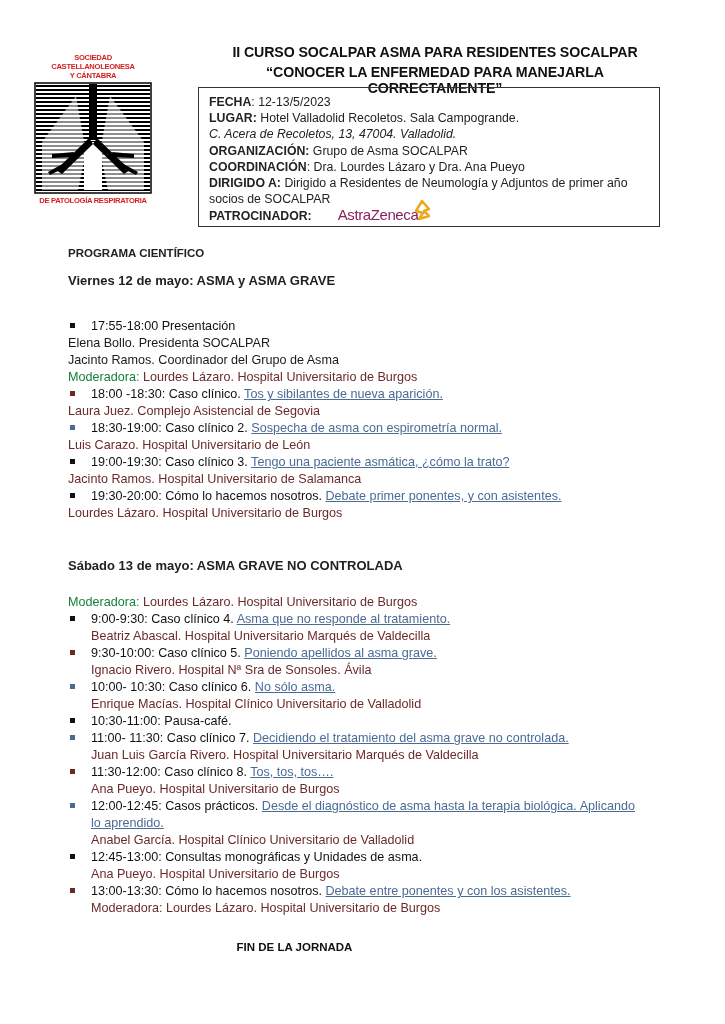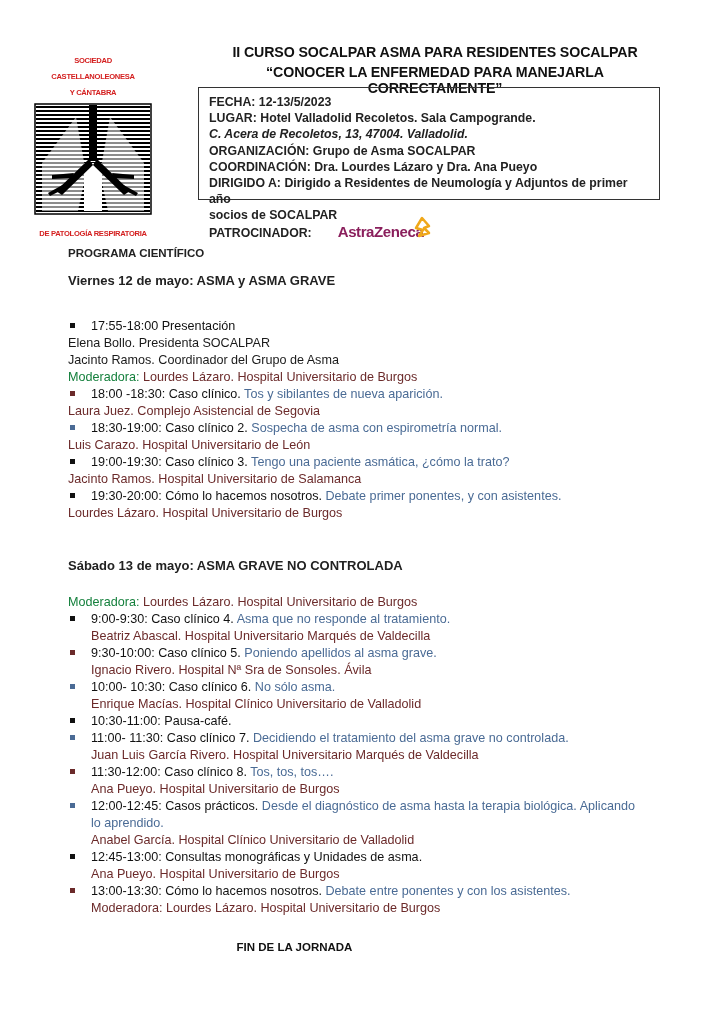--- a/index.html
+++ b/index.html
@@ -1,34 +1,34 @@
 <!DOCTYPE html>
 <html><head>
 <meta charset="utf-8">
 <style>
   html, body { margin:0; padding:0; background:#ffffff; }
   body { width:725px; height:1024px; position:relative; overflow:hidden;
          font-family:"Liberation Sans", "DejaVu Sans", sans-serif; color:#1a1a1a; }
   .abs { position:absolute; }
   .title { left:200px; width:470px; text-align:center; font-weight:bold; font-size:14.2px; color:#111; letter-spacing:-0.1px; }
   .logo { left:34px; top:53px; width:118px; }
-  .logo-top { color:#d42020; font-size:7.6px; text-align:center; line-height:16px; font-weight:bold; letter-spacing:-0.3px; }
-  .logo-bot { color:#d42020; font-size:7.6px; text-align:center; font-weight:bold; letter-spacing:-0.3px; margin-top:14px; }
-  .infobox { left:198px; top:87px; width:462px; height:113px; border:1.5px solid #333; box-sizing:border-box;
-             padding:6px 10px; font-size:12.3px; line-height:16.2px; color:#222;font-weight:bold; }
+  .logo-top { color:#d42020; font-size:7.6px; text-align:center; line-height:9px; font-weight:bold; letter-spacing:-0.3px; }
+  .logo-bot { color:#d42020; font-size:7.6px; text-align:center; font-weight:bold; letter-spacing:-0.3px; margin-top:2px; }
+  .infobox { left:198px; top:87px; width:462px; height:140px; border:1.5px solid #333; box-sizing:border-box;
+             padding:6px 10px; font-size:12.3px; line-height:16.2px; color:#222; }
   .infobox b { color:#222; }
   .az { color:#8a1f5c; font-size:15px; letter-spacing:-0.4px; margin-left:26px; }
   .sec { left:68px; font-weight:bold; color:#222; }
   .prog { font-size:11.5px; top:247px; }
   .day { font-size:13px; }
   .list { left:68px; font-size:12.6px; line-height:17px; }
   .line { white-space:nowrap; height:17px; }
   .bul { display:inline-block; width:5px; height:5px; margin:0 16px 2px 2px; vertical-align:middle; }
   .time { color:#111; }
-  .topic { color:#4a6b95; }
+  .topic { color:#4a6b95;text-decoration:underline; }
   .mod { color:#15803d; }
   .spk { color:#6b2a2a; }
   .ind { padding-left:23px; }
   .fin { left:0; width:589px; text-align:center; top:941px; font-size:11.5px; font-weight:bold; color:#111; }
 </style>
 </head>
 <body>
 
 <div class="abs logo">
   <div class="logo-top">SOCIEDAD CASTELLANOLEONESA</div>

